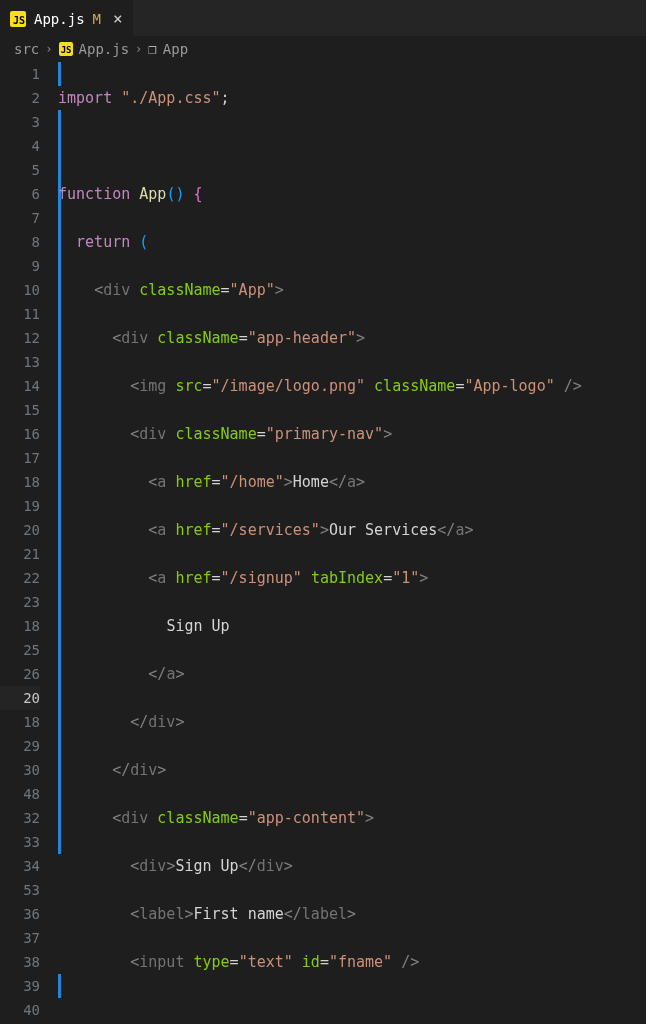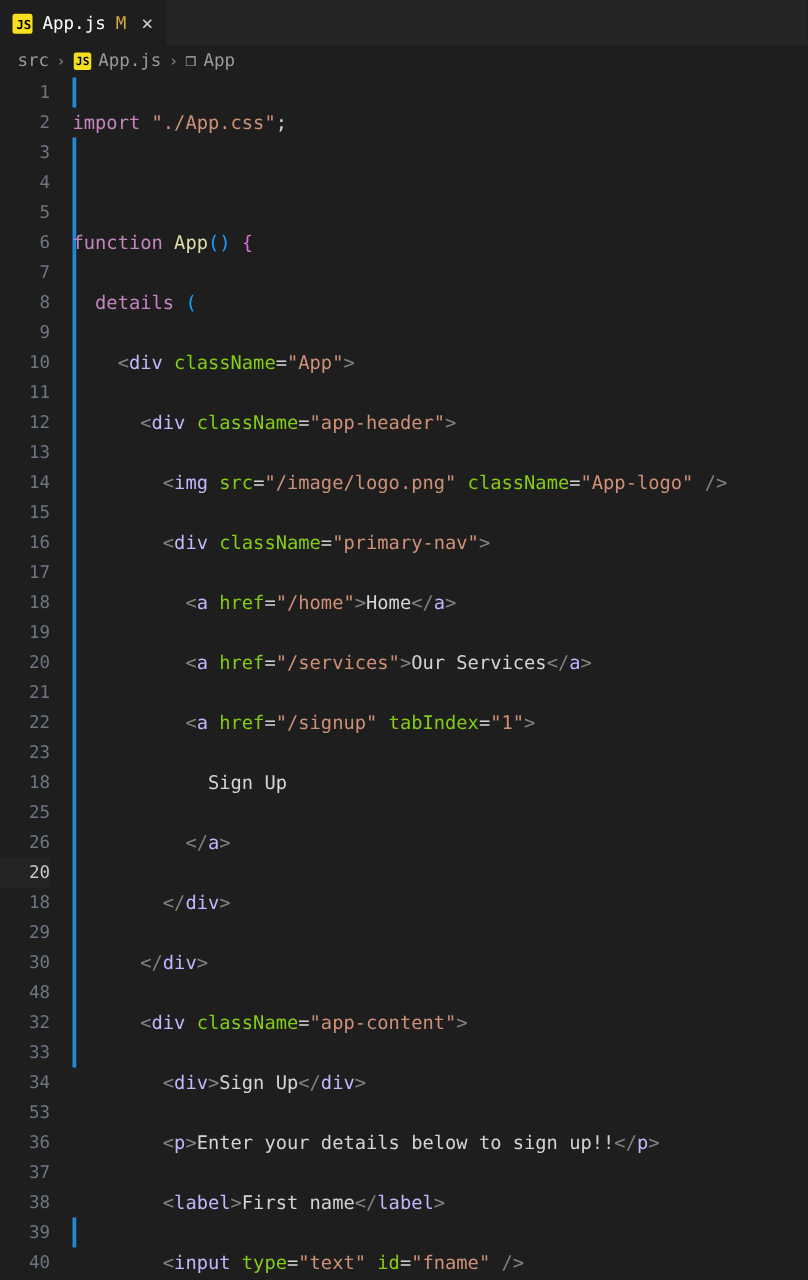--- a/index.html
+++ b/index.html
@@ -122,21 +122,21 @@
     position: absolute;
     left: 58px;
     top: 0;
     width: 3px;
     background: #2188d9;
   }
   
   .kw { color: #c586c0; text-align: center; }        
   .str { color: #ce9178; }       
   .fn { color: #dcdcaa; }        
-  .tag { color: #c4b5fd; }       
+  .tag { color: #737373; }       
   .attr { color: #84cc16; }      
   .brace { color: #da70d6; }     
   .paren { color: #179fff; }     
   .angle { color: #808080; }     
   .text { color: #d4d4d4; }
 </style>
 </head>
 <body>
 
 <div class="tab-bar">
@@ -204,35 +204,34 @@
       <div class="line">37</div>
       <div class="line">38</div>
       <div class="line">39</div>
       <div class="line">40</div>
   </div>
 
   <div class="code">
 <div class="line"><span class="kw">import</span> <span class="str">"./App.css"</span><span class="text">;</span></div>
 <div class="line"></div>
 <div class="line"><span class="kw">function</span> <span class="fn">App</span><span class="paren">()</span> <span class="brace">{</span></div>
-<div class="line">  <span class="kw">details</span> <span class="paren">(</span></div>
+<div class="line">  <span class="kw">return</span> <span class="paren">(</span></div>
 <div class="line">    <span class="angle">&lt;</span><span class="tag">div</span> <span class="attr">className</span><span class="text">=</span><span class="str">"App"</span><span class="angle">&gt;</span></div>
 <div class="line">      <span class="angle">&lt;</span><span class="tag">div</span> <span class="attr">className</span><span class="text">=</span><span class="str">"app-header"</span><span class="angle">&gt;</span></div>
 <div class="line">        <span class="angle">&lt;</span><span class="tag">img</span> <span class="attr">src</span><span class="text">=</span><span class="str">"/image/logo.png"</span> <span class="attr">className</span><span class="text">=</span><span class="str">"App-logo"</span> <span class="angle">/&gt;</span></div>
 <div class="line">        <span class="angle">&lt;</span><span class="tag">div</span> <span class="attr">className</span><span class="text">=</span><span class="str">"primary-nav"</span><span class="angle">&gt;</span></div>
 <div class="line">          <span class="angle">&lt;</span><span class="tag">a</span> <span class="attr">href</span><span class="text">=</span><span class="str">"/home"</span><span class="angle">&gt;</span><span class="text">Home</span><span class="angle">&lt;/</span><span class="tag">a</span><span class="angle">&gt;</span></div>
 <div class="line">          <span class="angle">&lt;</span><span class="tag">a</span> <span class="attr">href</span><span class="text">=</span><span class="str">"/services"</span><span class="angle">&gt;</span><span class="text">Our Services</span><span class="angle">&lt;/</span><span class="tag">a</span><span class="angle">&gt;</span></div>
 <div class="line">          <span class="angle">&lt;</span><span class="tag">a</span> <span class="attr">href</span><span class="text">=</span><span class="str">"/signup"</span> <span class="attr">tabIndex</span><span class="text">=</span><span class="str">"1"</span><span class="angle">&gt;</span></div>
 <div class="line">            <span class="text">Sign Up</span></div>
 <div class="line">          <span class="angle">&lt;/</span><span class="tag">a</span><span class="angle">&gt;</span></div>
 <div class="line">        <span class="angle">&lt;/</span><span class="tag">div</span><span class="angle">&gt;</span></div>
 <div class="line">      <span class="angle">&lt;/</span><span class="tag">div</span><span class="angle">&gt;</span></div>
 <div class="line">      <span class="angle">&lt;</span><span class="tag">div</span> <span class="attr">className</span><span class="text">=</span><span class="str">"app-content"</span><span class="angle">&gt;</span></div>
 <div class="line">        <span class="angle">&lt;</span><span class="tag">div</span><span class="angle">&gt;</span><span class="text">Sign Up</span><span class="angle">&lt;/</span><span class="tag">div</span><span class="angle">&gt;</span></div>
-<div class="line">        <span class="angle">&lt;</span><span class="tag">p</span><span class="angle">&gt;</span><span class="text">Enter your details below to sign up!!</span><span class="angle">&lt;/</span><span class="tag">p</span><span class="angle">&gt;</span></div>
 <div class="line">        <span class="angle">&lt;</span><span class="tag">label</span><span class="angle">&gt;</span><span class="text">First name</span><span class="angle">&lt;/</span><span class="tag">label</span><span class="angle">&gt;</span></div>
 <div class="line">        <span class="angle">&lt;</span><span class="tag">input</span> <span class="attr">type</span><span class="text">=</span><span class="str">"text"</span> <span class="attr">id</span><span class="text">=</span><span class="str">"fname"</span> <span class="angle">/&gt;</span></div>
 
 
 
 
 
 
 
 

